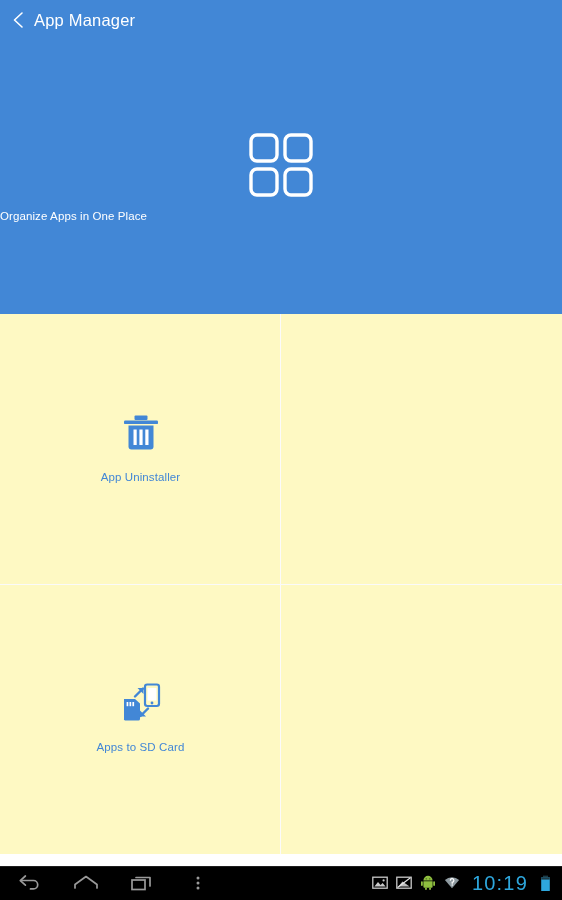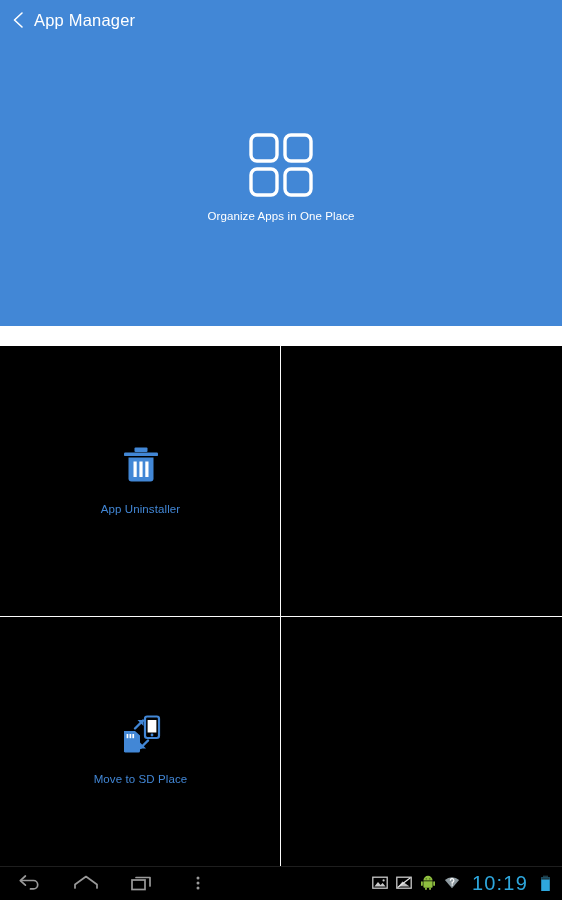--- a/index.html
+++ b/index.html
@@ -53,43 +53,42 @@
     letter-spacing: 0.2px;
     line-height: 40px;
     margin-left: -2px;
   }
 
   .hero {
     position: absolute;
     left: 0;
     top: 132px;
     width: 562px;
-    text-align: center;
   }
   .hero-icon {
     width: 66px;
     height: 66px;
     margin: 0 auto;
   }
   .hero-icon svg { display: block; }
   .hero-caption {
     margin-top: 12px;
     color: #ffffff;
     font-size: 11.5px;
     letter-spacing: 0.1px;
   }
 
   
   .body-grid {
     position: absolute;
     left: 0;
-    top: 346px;
+    top: 314px;
     width: 562px;
     height: 540px;
-    background: #000000;
+    background: #fef9c3;
   }
   .vline {
     position: absolute;
     left: 280px;
     top: 0;
     width: 1px;
     height: 540px;
     background: #fbfbfb;
   }
   .hline {
@@ -254,21 +253,21 @@
           <rect x="27" y="4.5" width="14" height="21.5" rx="2.2" fill="none" stroke="#4287d6" stroke-width="2.2"></rect>
           <rect x="29.6" y="8" width="8.8" height="12.5" fill="#ffffff"></rect>
           <circle cx="34" cy="23" r="1.4" fill="#4287d6"></circle>
 
           <path d="M17 16.5 L25 8.5" stroke="#4287d6" stroke-width="2.4" stroke-linecap="round"></path>
           <path d="M25.5 8 L25.5 14 L19.5 8 z" fill="#4287d6"></path>
           <path d="M30 28.5 L22.5 36" stroke="#4287d6" stroke-width="2.4" stroke-linecap="round"></path>
           <path d="M22 36.5 L22 30.5 L28 36.5 z" fill="#4287d6"></path>
         </svg>
       </div>
-      <div class="cell-label">Move to SD Place</div>
+      <div class="cell-label">Apps to SD Card</div>
     </div>
 
     <div class="cell c3 empty"></div>
   </div>
 
   <div class="sysbar">
     <div class="sysbar-topline"></div>
 
     <div class="nav-group">
       <div class="nav-btn first">

